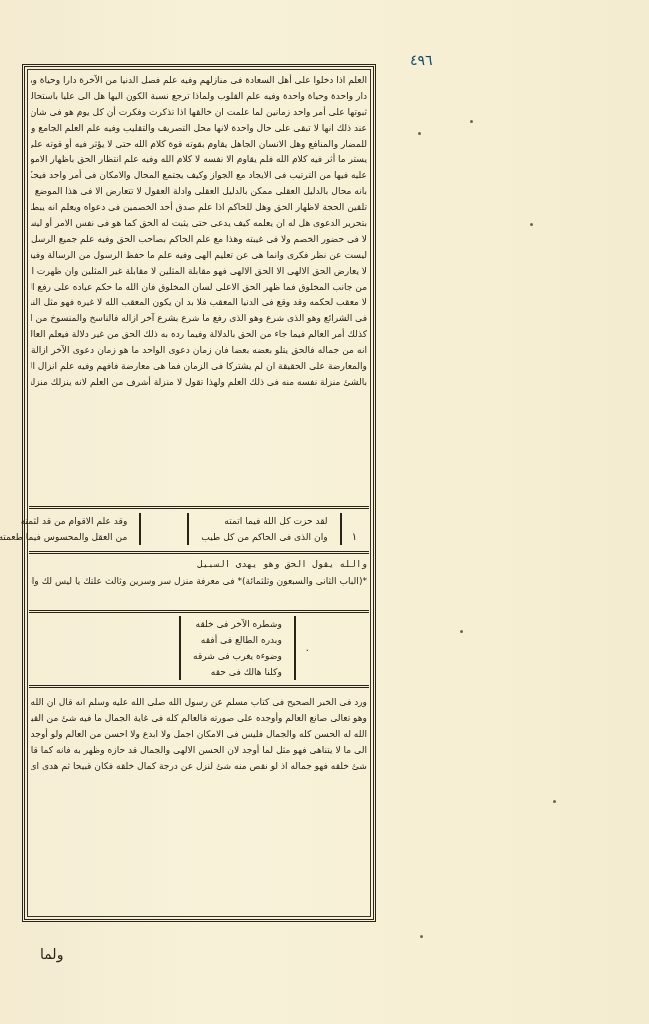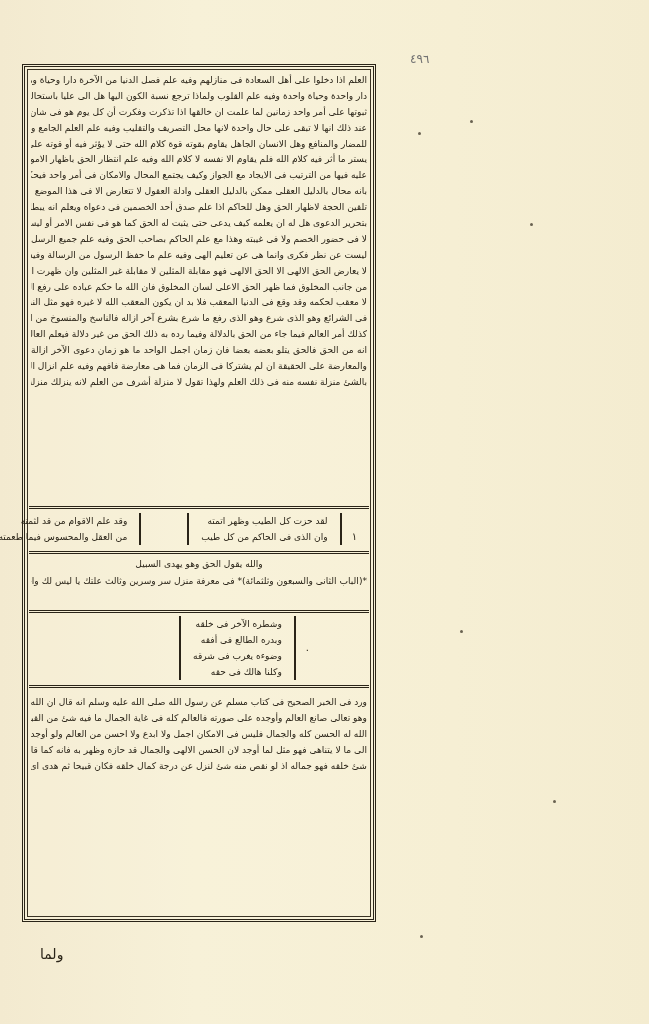--- a/index.html
+++ b/index.html
@@ -1,19 +1,19 @@
 <!DOCTYPE html>
 <html><head>
 <meta charset="utf-8">
 <style>
   html,body{margin:0;padding:0;}
   body{width:649px;height:1024px;background:#f6efd2;position:relative;overflow:hidden;
        font-family:"DejaVu Sans",sans-serif;color:#2a2418;}
   .page-bg{position:absolute;inset:0;background:linear-gradient(90deg,#f3ead0 0%,#f7f1d8 30%,#f6efd4 70%,#f4ecd0 100%);}
-  .page-number{position:absolute;left:410px;top:52px;font-size:12px;letter-spacing:1px;color:#737373;}
+  .page-number{position:absolute;left:410px;top:52px;font-size:14px;letter-spacing:1px;color:#0c4a6e;}
   .frame{position:absolute;left:22px;top:64px;width:354px;height:858px;border:3px double #2a2418;box-sizing:border-box;
          background:rgba(250,244,220,0.35);}
   .frame-inner{position:absolute;left:2px;top:2px;right:2px;bottom:2px;border:1px solid #3a3324;}
   .block{position:absolute;left:6px;right:6px;direction:rtl;text-align:justify;font-size:9.1px;line-height:15.9px;
          white-space:nowrap;overflow:hidden;}
   .block .line{display:block;height:15.9px;overflow:hidden;text-align:justify;text-align-last:justify;}
   .rule{position:absolute;left:4px;right:4px;border-top:1px solid #2a2418;}
   .rule.double{border-top:3px double #2a2418;}
   .verse-row{position:absolute;left:12px;right:12px;direction:rtl;display:flex;gap:6px;font-size:9.1px;line-height:16px;}
   .verse-col{border-left:2px solid #2a2418;border-right:2px solid #2a2418;padding:0 12px;white-space:nowrap;margin-left:40px;}
@@ -43,41 +43,41 @@
       <span class="line">بانه محال بالدليل العقلى ممكن بالدليل العقلى وادلة العقول لا تتعارض الا فى هذا الموضع وفيه علم</span>
       <span class="line">تلقين الحجة لاظهار الحق وهل للحاكم اذا علم صدق أحد الخصمين فى دعواه ويعلم انه يبطل حقه لجهله</span>
       <span class="line">بتحرير الدعوى هل له ان يعلمه كيف يدعى حتى يثبت له الحق كما هو فى نفس الامر أو ليس له ذلك</span>
       <span class="line">لا فى حضور الخصم ولا فى غيبته وهذا مع علم الحاكم بصاحب الحق وفيه علم جميع الرسل عليهم السلام</span>
       <span class="line">ليست عن نظر فكرى وانما هى عن تعليم الهى وفيه علم ما حفظ الرسول من الرسالة وفيه علم</span>
       <span class="line">لا يعارض الحق الالهى الا الحق الالهى فهو مقابلة المثلين لا مقابلة غير المثلين وان ظهرت المعارضة</span>
       <span class="line">من جانب المخلوق فما ظهر الحق الاعلى لسان المخلوق فان الله ما حكم عباده على رفع الحجاب فانه يقول</span>
       <span class="line">لا معقب لحكمه وقد وقع فى الدنيا المعقب فلا بد ان يكون المعقب الله لا غيره فهو مثل النسخ</span>
       <span class="line">فى الشرائع وهو الذى شرع وهو الذى رفع ما شرع بشرع آخر ازاله فالناسخ والمنسوخ من الله</span>
       <span class="line">كذلك أمر العالم فيما جاء من الحق بالدلالة وفيما رده به ذلك الحق من غير دلالة فيعلم العالم بالله</span>
-      <span class="line">انه من الحق فالحق يتلو بعضه بعضا فان زمان اجمل الواحد ما هو زمان دعوى الآخر ازالة</span>
+      <span class="line">انه من جماله فالحق يتلو بعضه بعضا فان زمان دعوى الواحد ما هو زمان دعوى الآخر ازالة</span>
       <span class="line">والمعارضة على الحقيقة ان لم يشتركا فى الزمان فما هى معارضة فافهم وفيه علم انزال الحق العالم</span>
       <span class="line">بالشئ منزلة نفسه منه فى ذلك العلم ولهذا تقول لا منزلة أشرف من العلم لانه ينزلك منزلة الحق</span>
     </div>
 
   <div class="rule double" style="top:439px;"></div>
   <div class="verse-row" style="top:446px;">
     <span class="verse-marker">١</span>
     <div class="verse-col" id="v1r">
-        <div>لقد حزت كل الطيب وظهر اتمته</div>
+        <div>لقد حزت كل الله فيما اتمته</div>
         <div>وان الذى فى الحاكم من كل طيب</div>
       </div>
     <div class="verse-col" id="v1l">
         <div>وقد علم الاقوام من قد لثمته</div>
         <div>من العقل والمحسوس فيما طعمته</div>
       </div>
   </div>
   <div class="rule double" style="top:484px;"></div>
 
   <div class="block" style="top:490px;">
-    <span style="display:block;text-align:center;">والله يقول الحق وهو يهدى السبيل</span>
+    <span style="display:block;text-align:right;font-family:Liberation Mono, monospace;">والله يقول الحق وهو يهدى السبيل</span>
   </div>
   <div class="block" id="chap" style="top:507px;">
       <span class="line">*(الباب الثانى والسبعون وثلثمائة)* فى معرفة منزل سر وسرين وثالث علتك يا ليس لك واجابة</span>
     </div>
 
   <div class="rule double" style="top:543px;"></div>
   <div class="verse-row" style="top:549px;left:60px;right:60px;">
     <span class="verse-marker" style="align-self:center;">.</span>
     <div class="verse-col" id="v2l">
         <div>وشطره الآخر فى خلقه</div>

